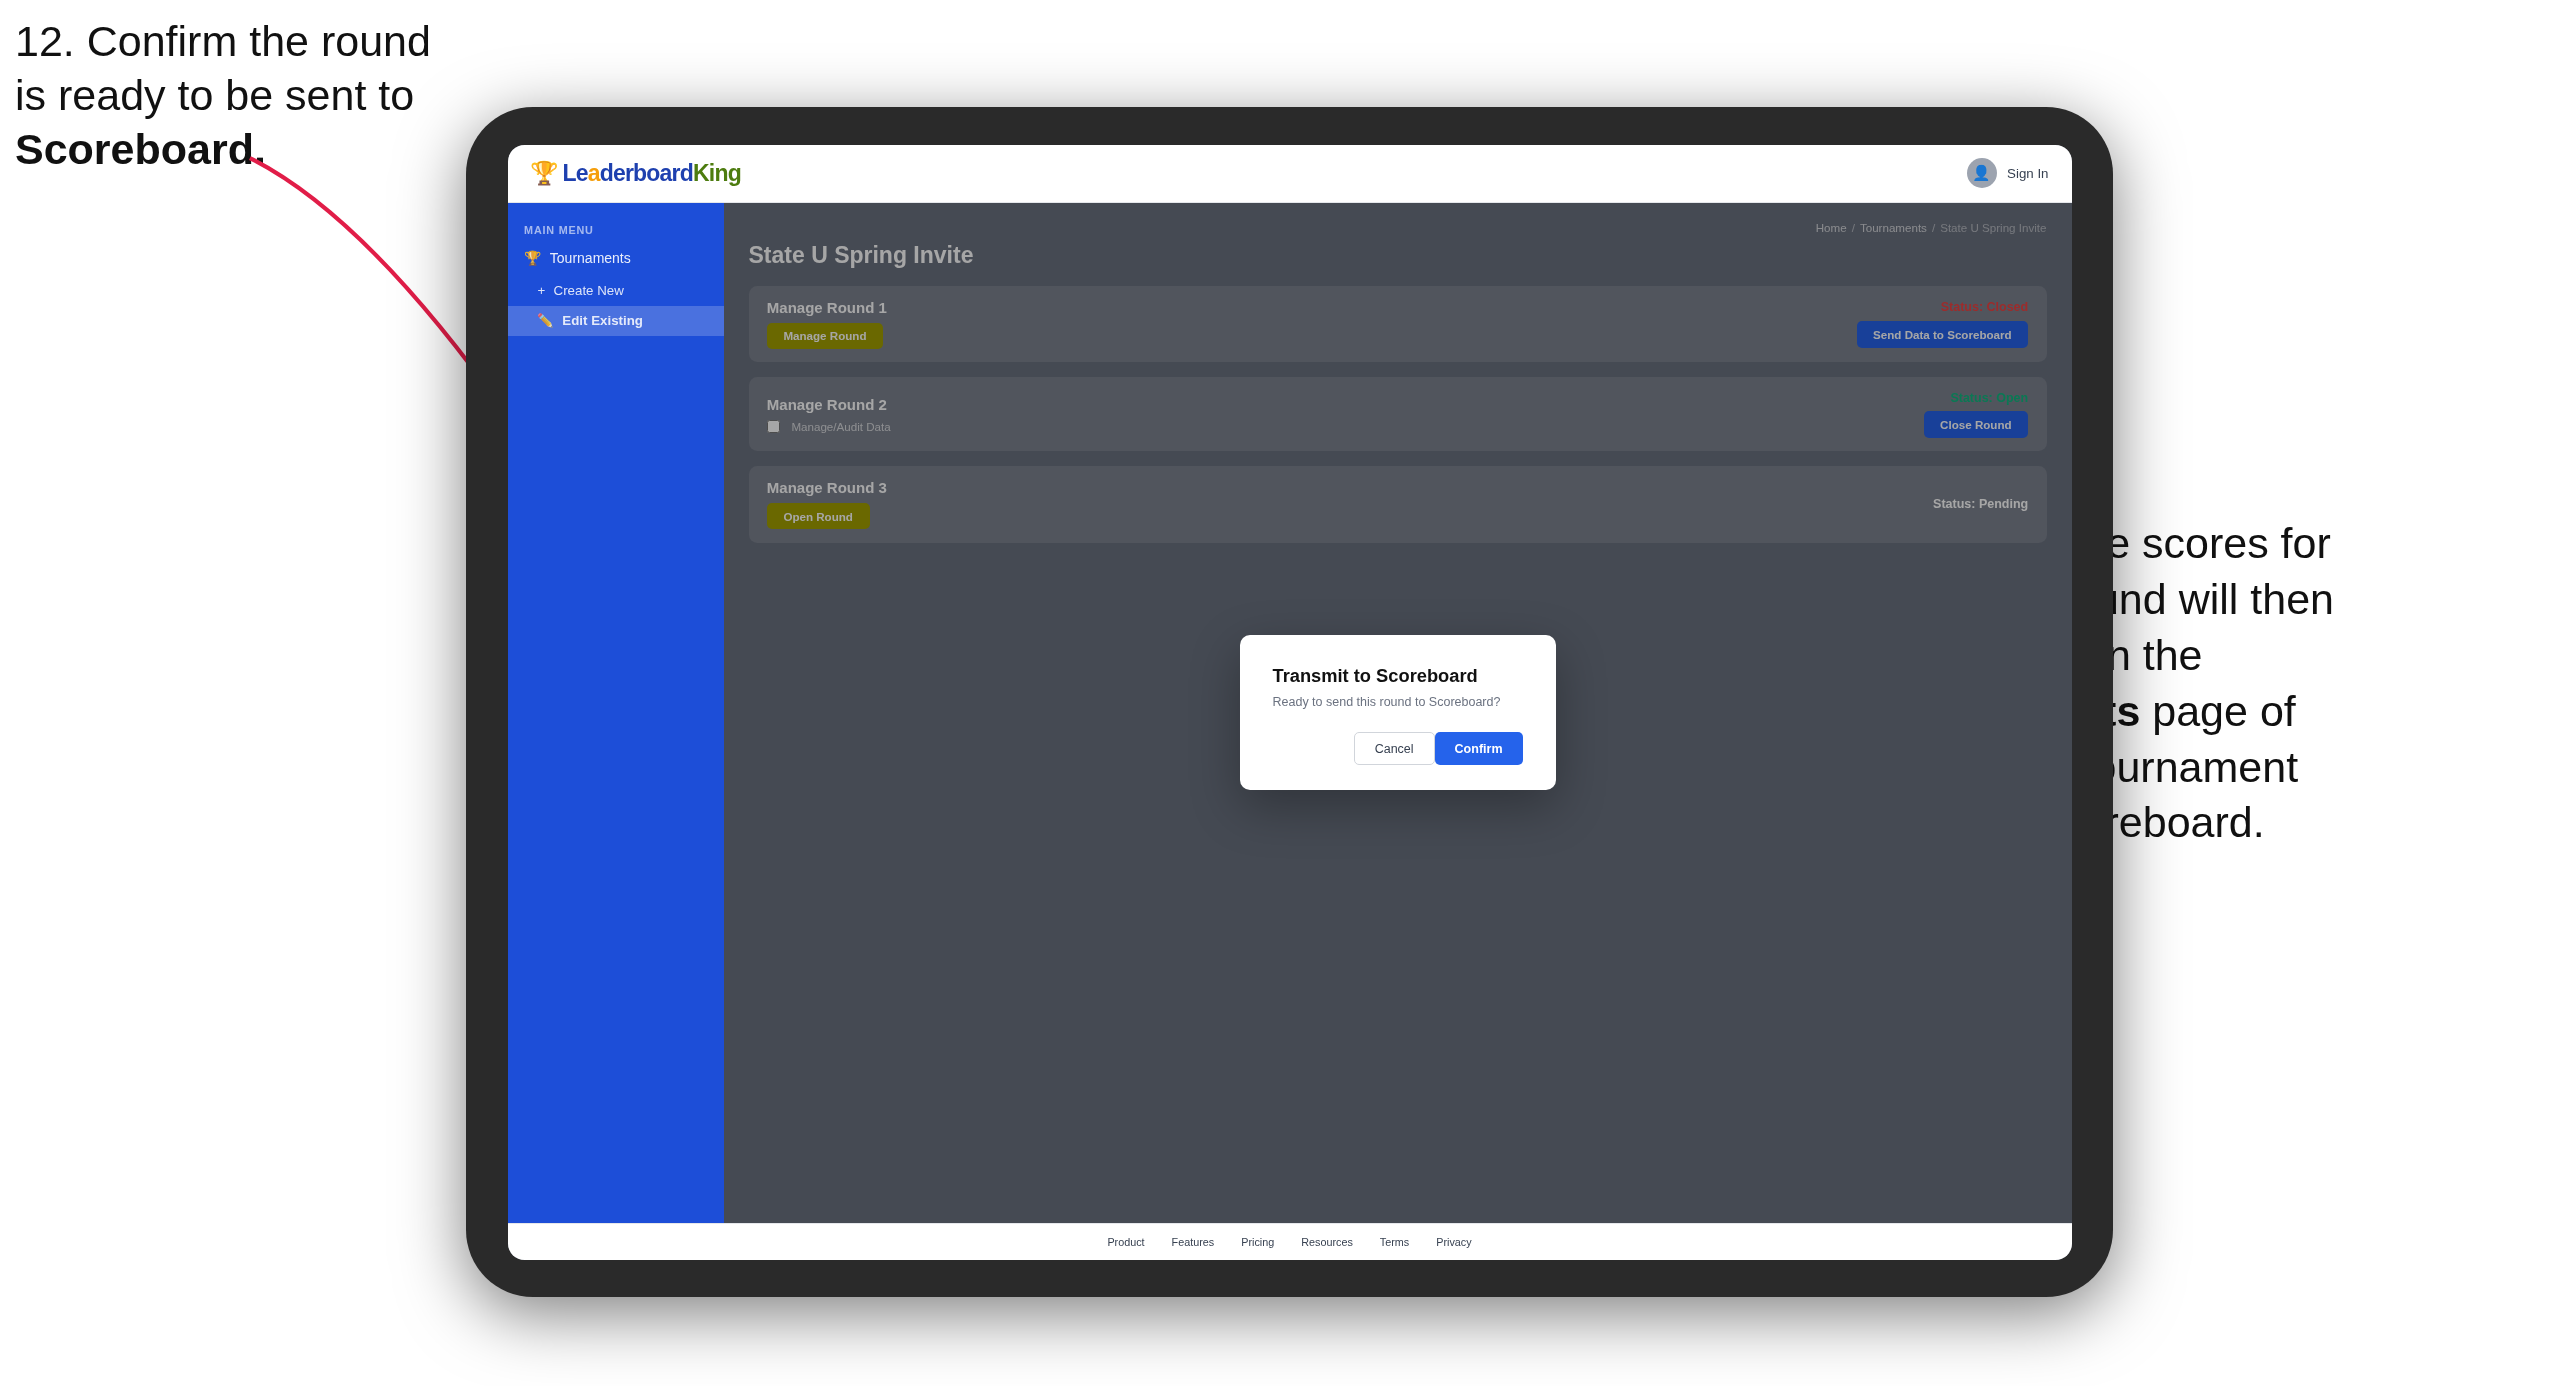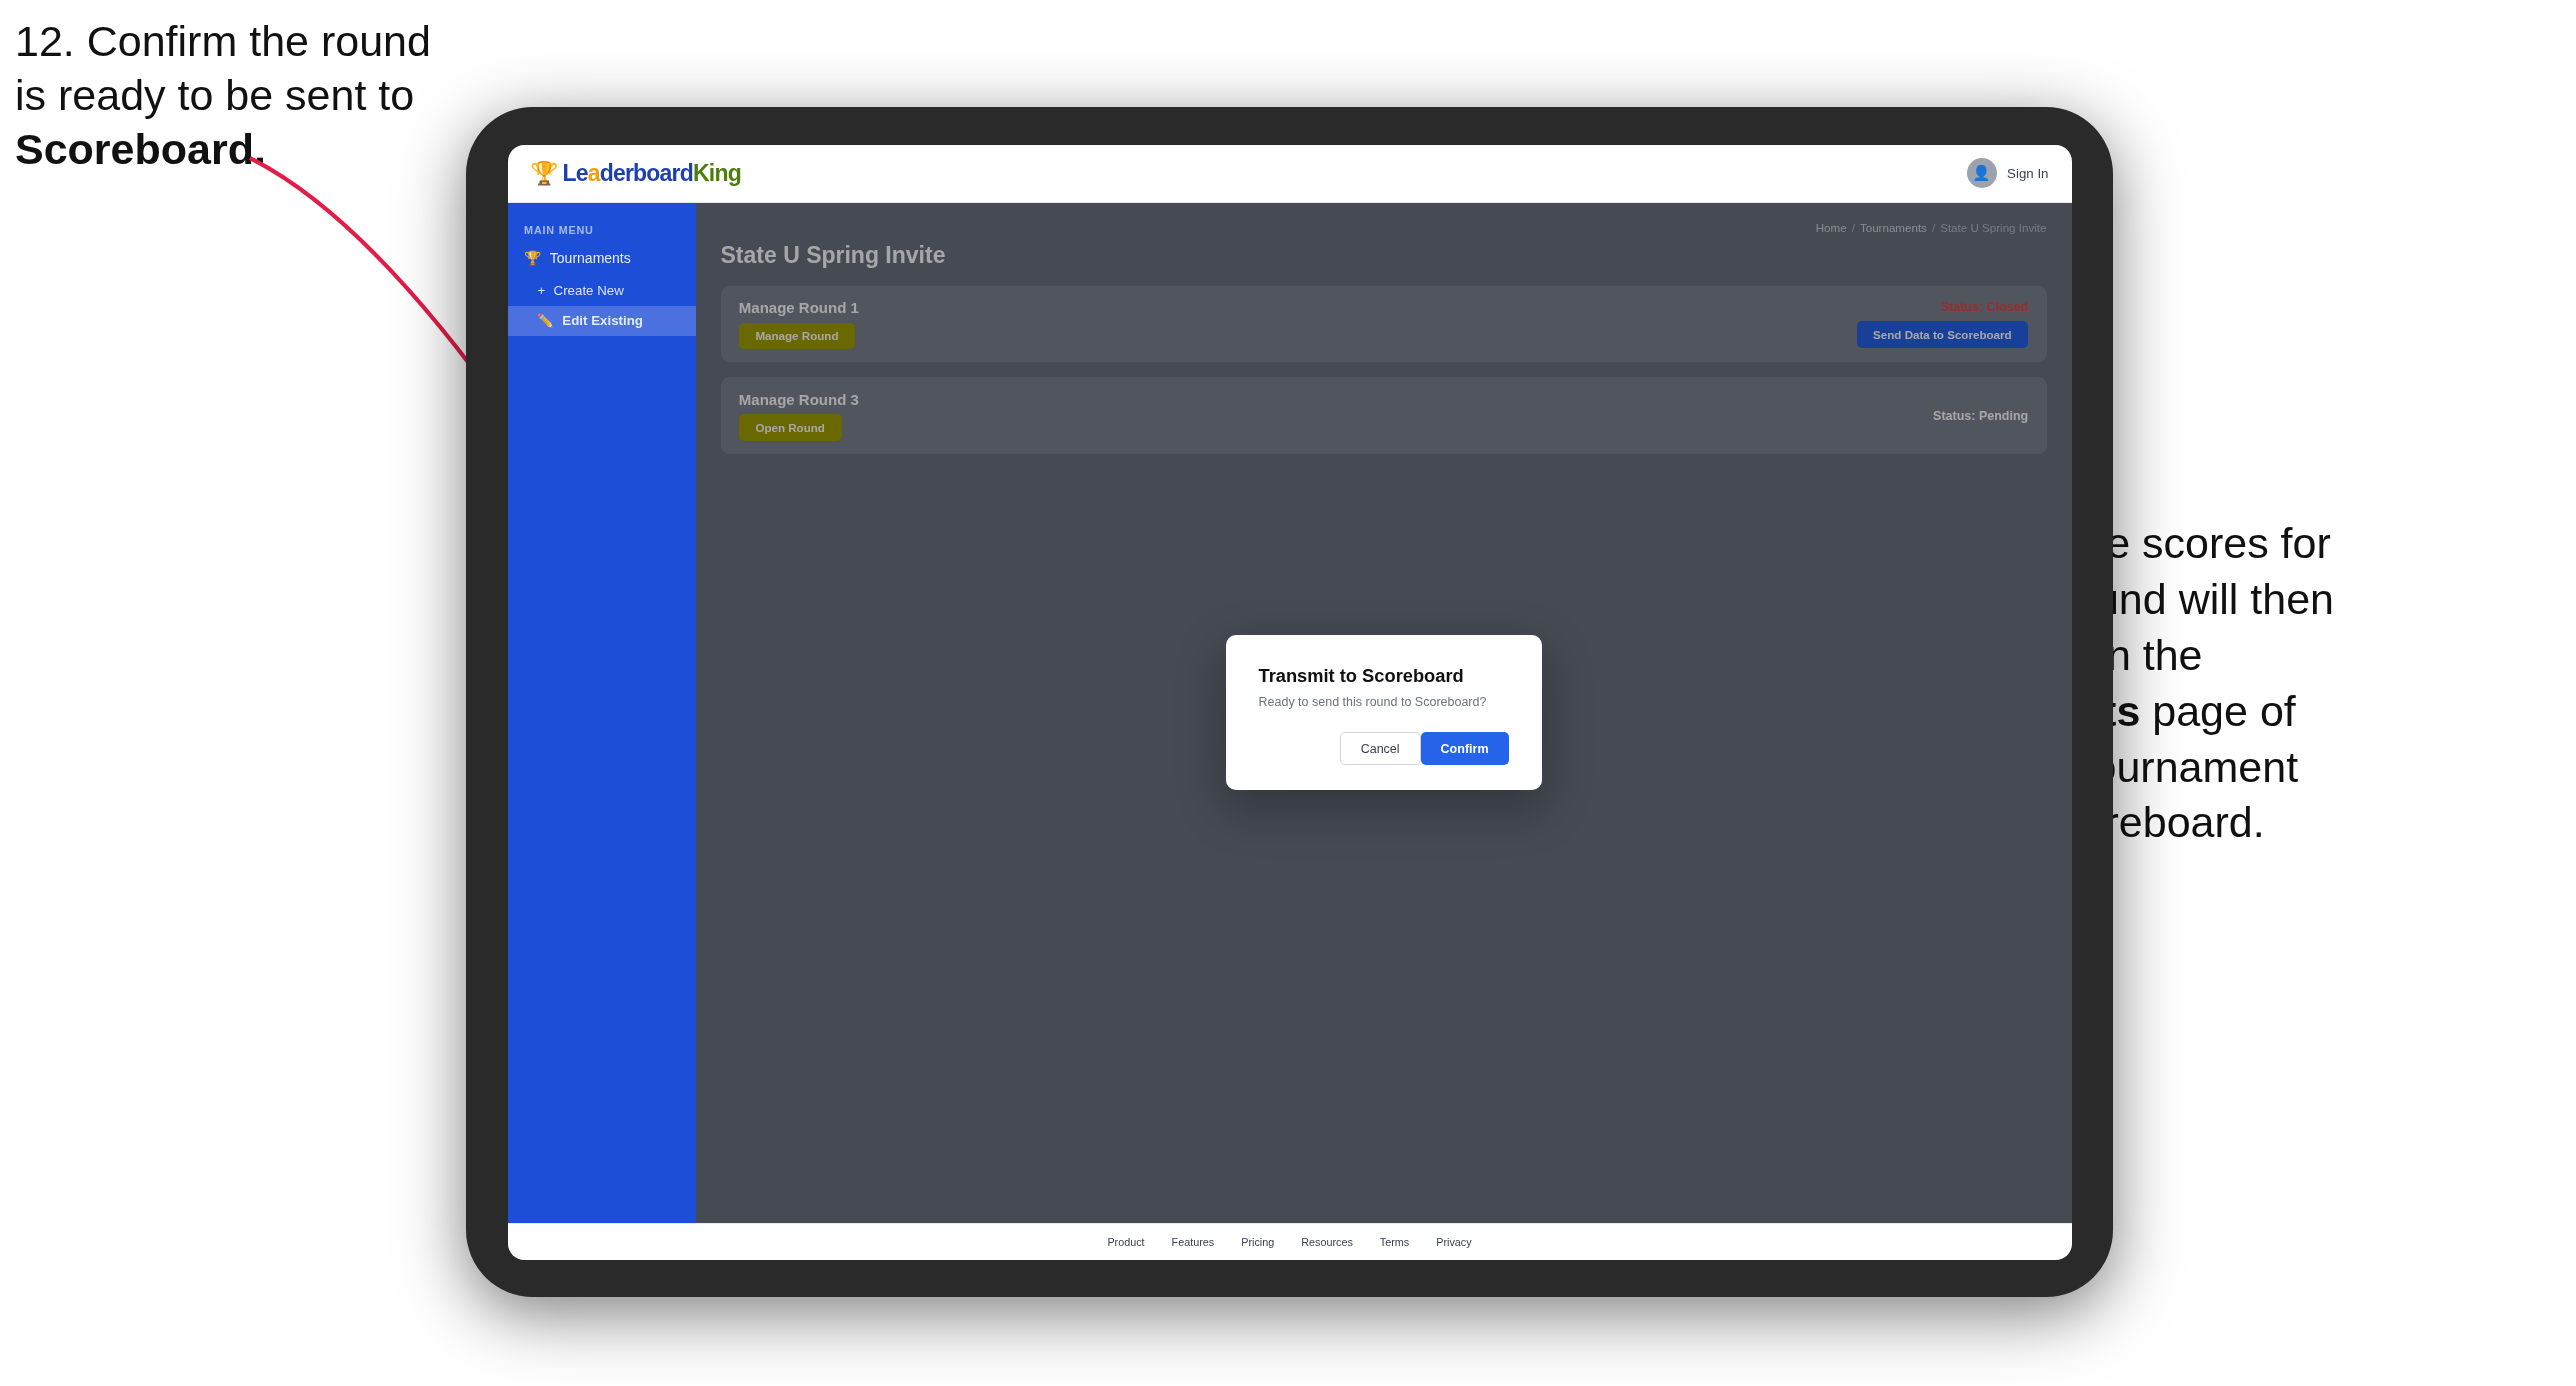--- a/index.html
+++ b/index.html
@@ -118,21 +118,21 @@
 
     
     .main-area {
       display: flex;
       flex: 1;
       overflow: hidden;
     }
 
     
     .sidebar {
-      width: 188px;
+      width: 216px;
       background: #1d4ed8;
       flex-shrink: 0;
       padding: 15px 0;
     }
     .sidebar-section-label {
       font-size: 10.8px;
       color: rgba(255,255,255,0.6);
       font-weight: 700;
       letter-spacing: 0.8px;
       text-transform: uppercase;
@@ -394,20 +394,33 @@
           <div class="round-left">
             <div class="round-title">Manage Round 1</div>
             <button class="round-btn olive">Manage Round</button>
           </div>
           <div class="round-right">
             <span class="status-badge closed">Status: Closed</span>
             <button class="round-btn blue">Send Data to Scoreboard</button>
           </div>
         </div>
 
+        <div class="round-card">
+          <div class="round-left">
+            <div class="round-title">Manage Round 2</div>
+            <div class="round-action-row">
+              <input type="checkbox" style="">
+              <span>Manage/Audit Data</span>
+            </div>
+          </div>
+          <div class="round-right">
+            <span class="status-badge open-status">Status: Open</span>
+            <button class="round-btn blue">Close Round</button>
+          </div>
+        </div>
 
         <div class="round-card">
           <div class="round-left">
             <div class="round-title">Manage Round 3</div>
             <button class="round-btn olive">Open Round</button>
           </div>
           <div class="round-right">
             <span class="status-badge pending">Status: Pending</span>
           </div>
         </div>

